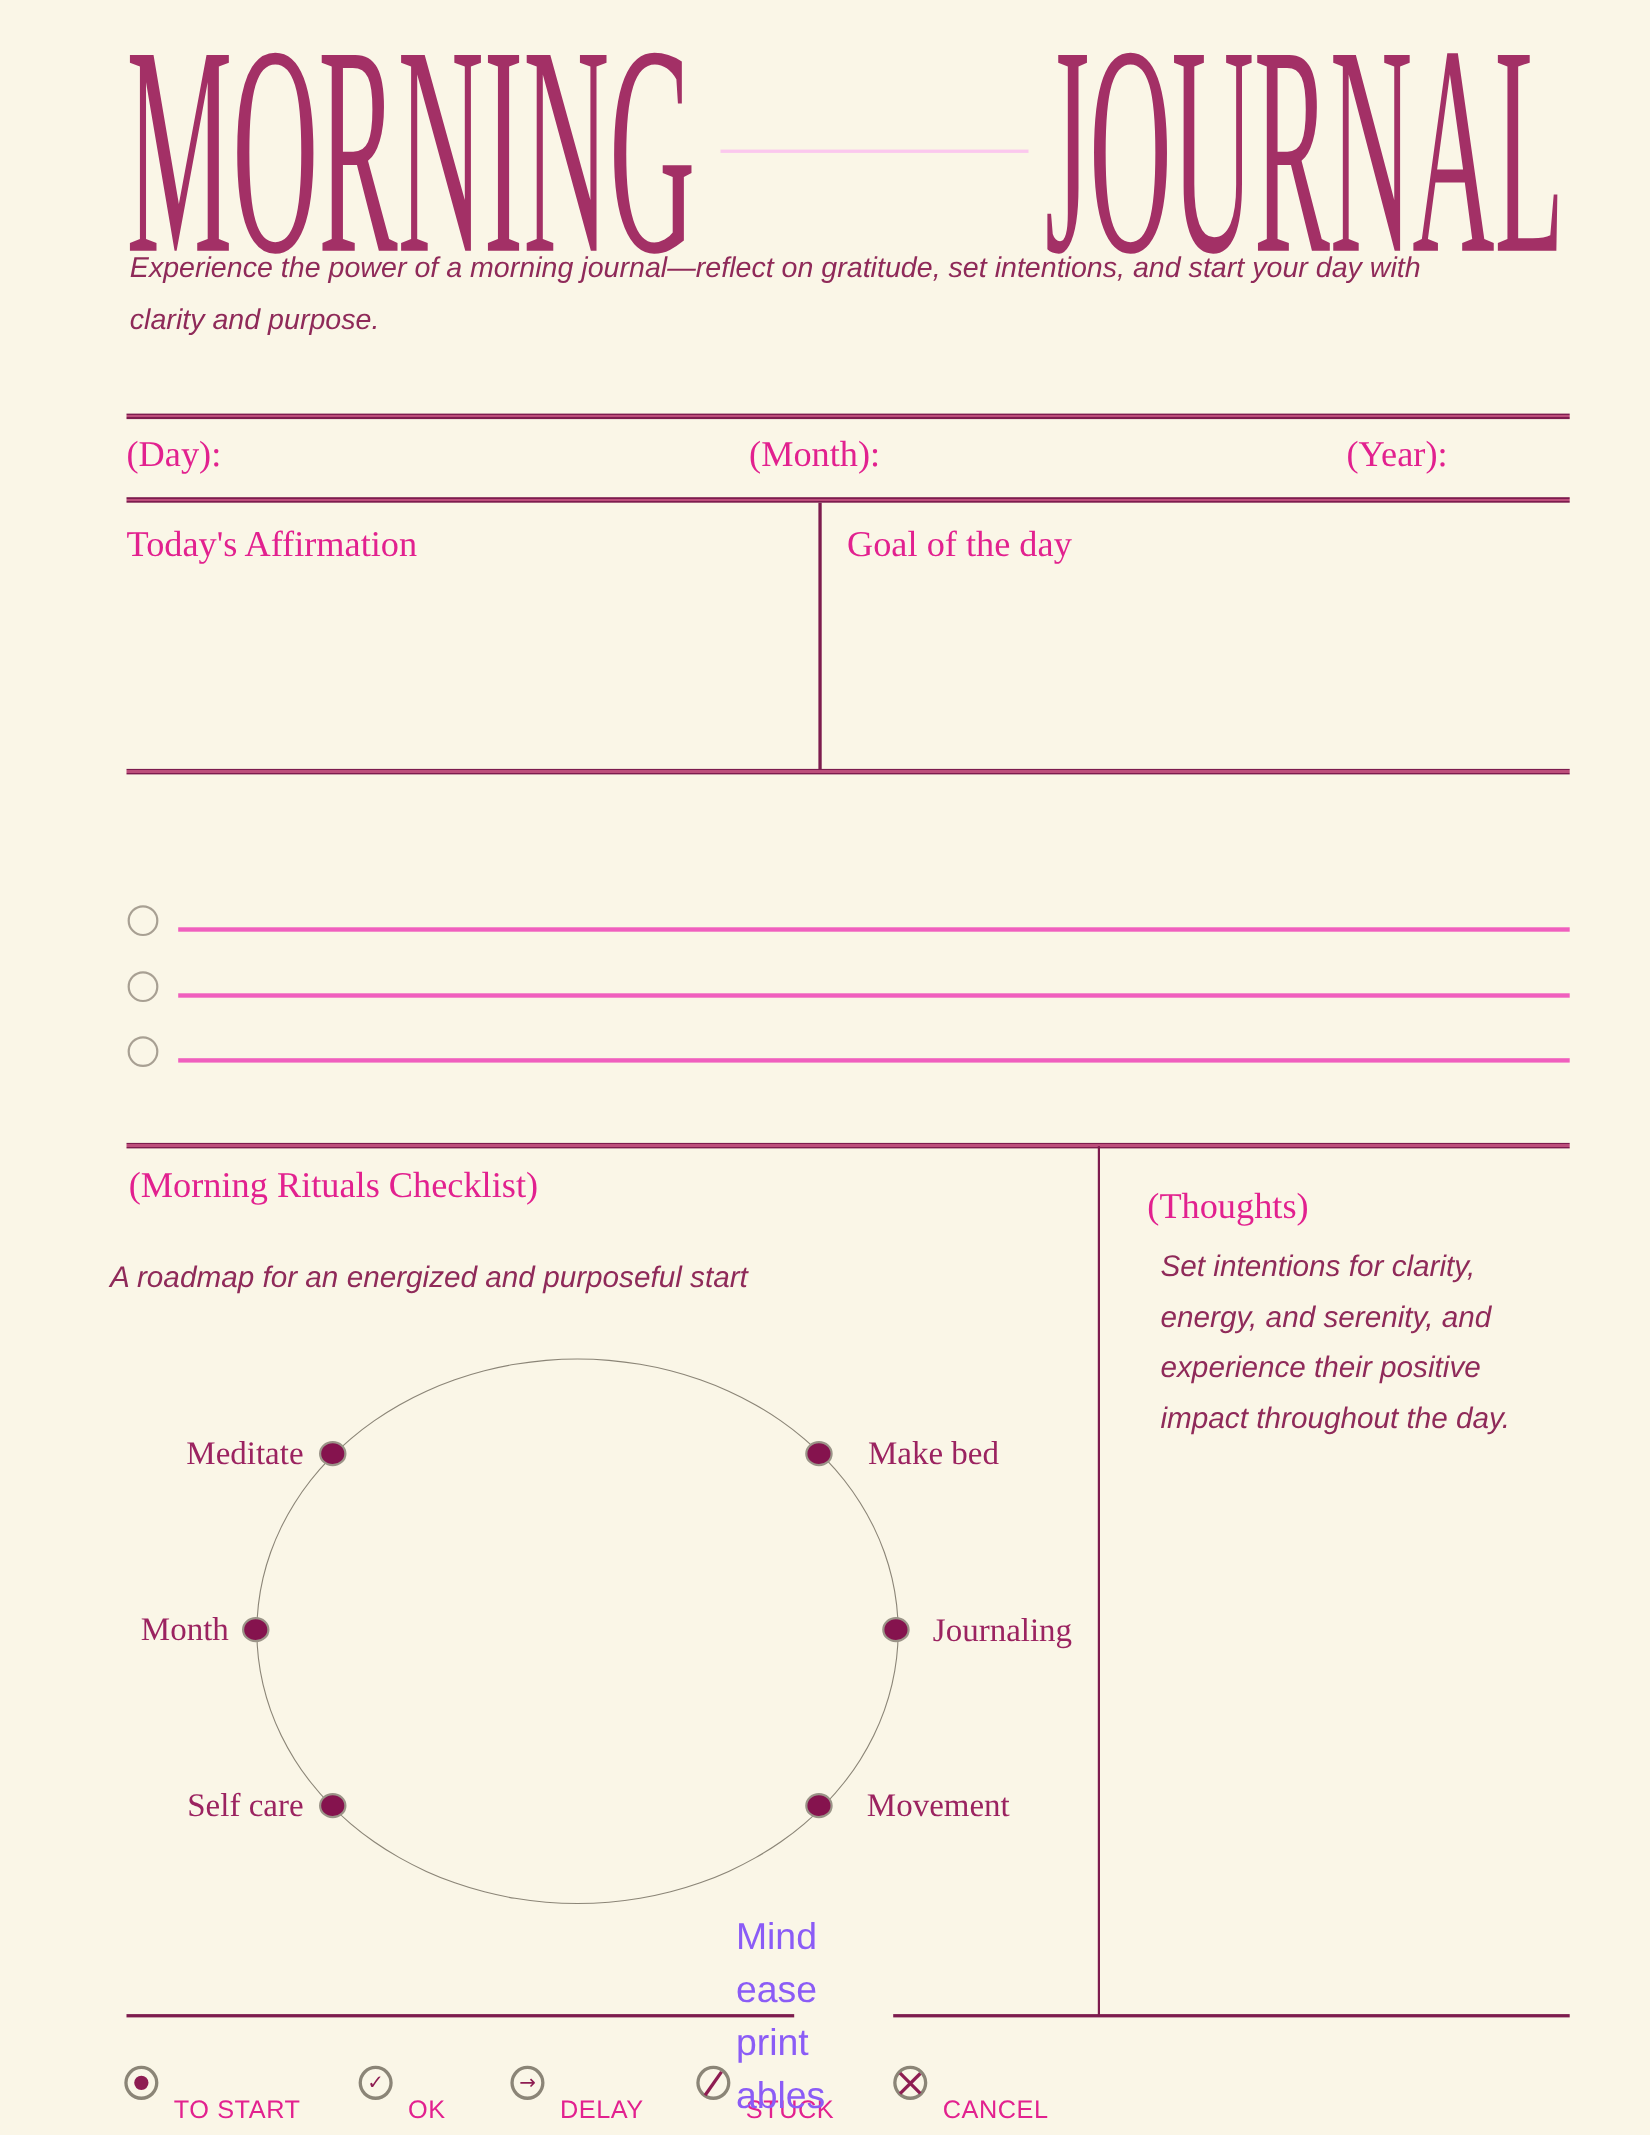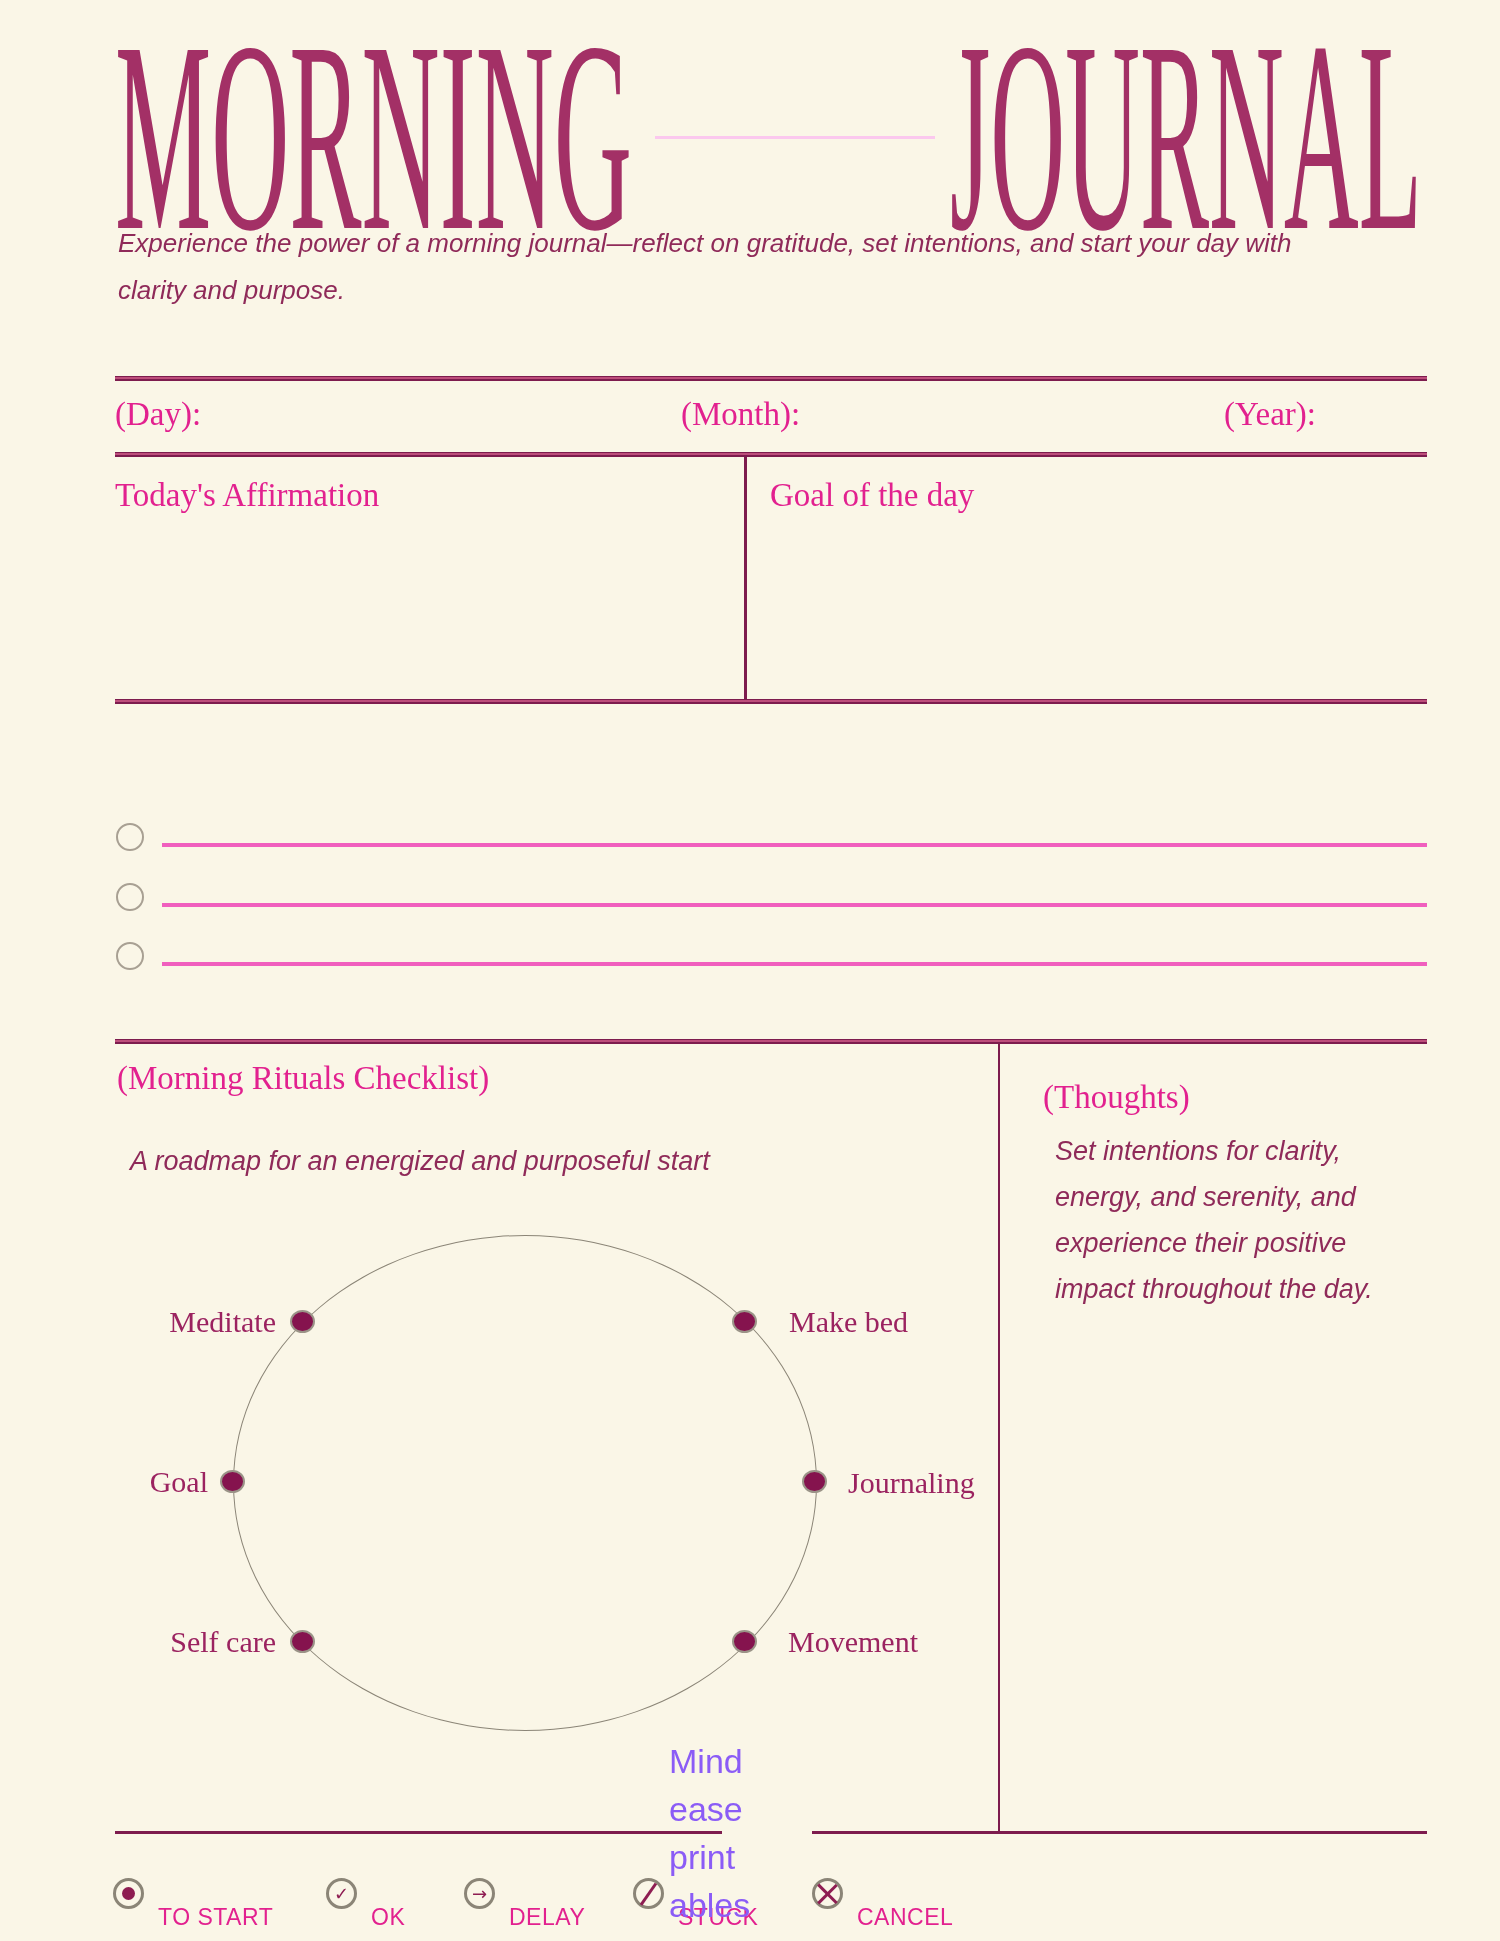--- a/index.html
+++ b/index.html
@@ -138,34 +138,34 @@
   <div class="todo-line" style="top:843px;"></div>
   <div class="todo-circle" style="top:883px;"></div>
   <div class="todo-line" style="top:903px;"></div>
   <div class="todo-circle" style="top:942px;"></div>
   <div class="todo-line" style="top:962px;"></div>
 
   <div class="rule" style="top:1039px;"></div>
   <div class="vline" style="left:998px;top:1042px;height:791px;width:2px;"></div>
 
   <div class="pink-heading" style="left:117px;top:1060px;">(Morning Rituals Checklist)</div>
-  <div class="italic-body" style="left:130px;top:1146px;font-size:27px;white-space:nowrap;text-align:center;">A roadmap for an energized and purposeful start</div>
+  <div class="italic-body" style="left:100px;top:1146px;font-size:27px;white-space:nowrap;text-align:center;">A roadmap for an energized and purposeful start</div>
 
   <div class="ritual-ellipse"></div>
 
   <div class="ritual-dot" style="left:290px;top:1310px;"></div>
   <div class="ritual-dot" style="left:732px;top:1310px;"></div>
   <div class="ritual-dot" style="left:220px;top:1470px;"></div>
   <div class="ritual-dot" style="left:802px;top:1470px;"></div>
   <div class="ritual-dot" style="left:290px;top:1630px;"></div>
   <div class="ritual-dot" style="left:732px;top:1630px;"></div>
 
   <div class="ritual-label" style="left:76px;top:1303px;text-align:right;">Meditate</div>
   <div class="ritual-label" style="left:789px;top:1303px;">Make bed</div>
-  <div class="ritual-label" style="left:8px;top:1463px;text-align:right;">Goal</div>
+  <div class="ritual-label" style="left:8px;top:1463px;text-align:right;">Month</div>
   <div class="ritual-label" style="left:848px;top:1464px;">Journaling</div>
   <div class="ritual-label" style="left:76px;top:1623px;text-align:right;">Self care</div>
   <div class="ritual-label" style="left:788px;top:1623px;">Movement</div>
 
   <div class="pink-heading" style="left:1043px;top:1079px;">(Thoughts)</div>
   <div class="italic-body" style="left:1043px;top:1128px;width:340px;font-size:27px;line-height:46px;margin-left:12px;">Set intentions for clarity, energy, and serenity, and experience their positive impact throughout the day.</div>
 
   <div class="rule-bottom" style="left:115px;width:607px;"></div>
   <div class="rule-bottom" style="left:812px;width:615px;"></div>
 

